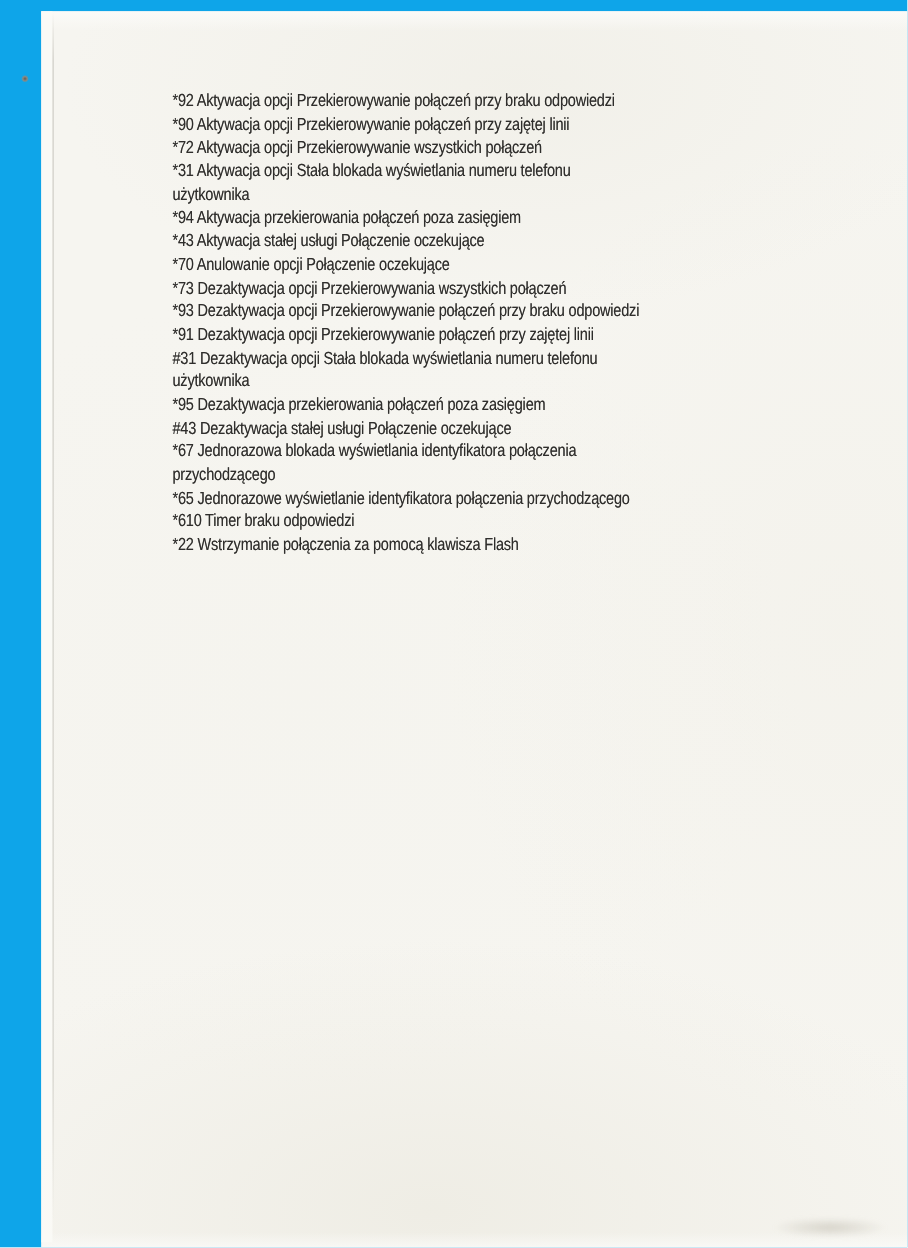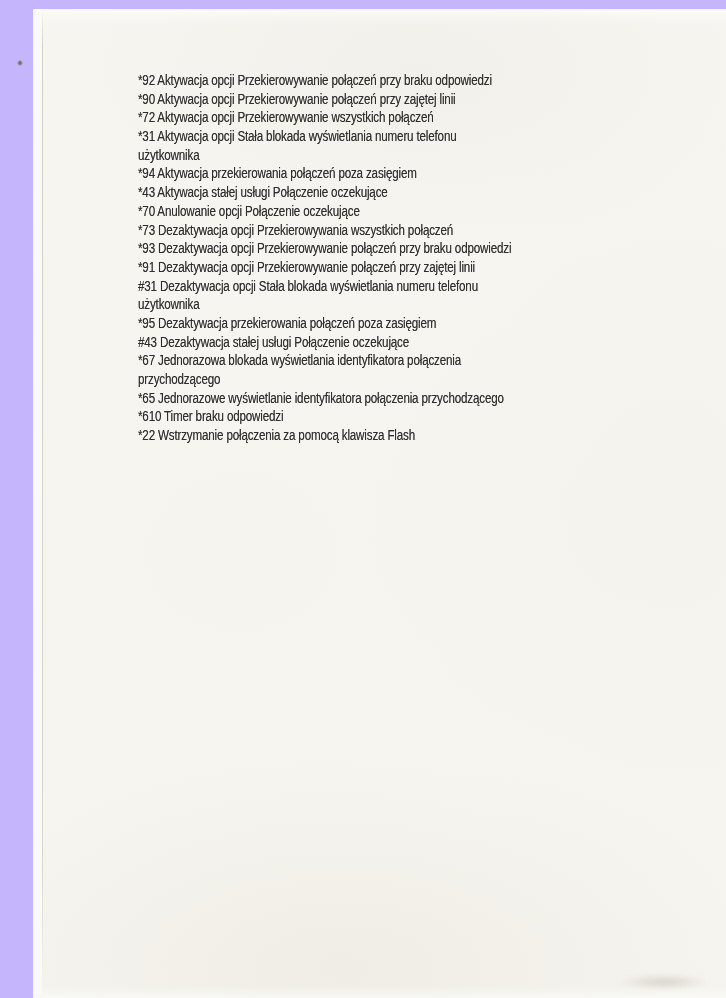--- a/index.html
+++ b/index.html
@@ -9,21 +9,21 @@
     height: 998px;
     background: #fcfcfb;
     font-family: "Liberation Sans", sans-serif;
     overflow: hidden;
   }
   .scan {
     position: relative;
     width: 726px;
     height: 998px;
     overflow: hidden;
-    background: #c4b5fd;
+    background: #0ea5e9;
   }
   
   .paper {
     position: absolute;
     left: 33px;
     top: 9px;
     width: 693px;
     height: 989px;
     background:
       linear-gradient(180deg, rgba(252,252,250,0.85) 0px, rgba(252,252,250,0) 16px),

